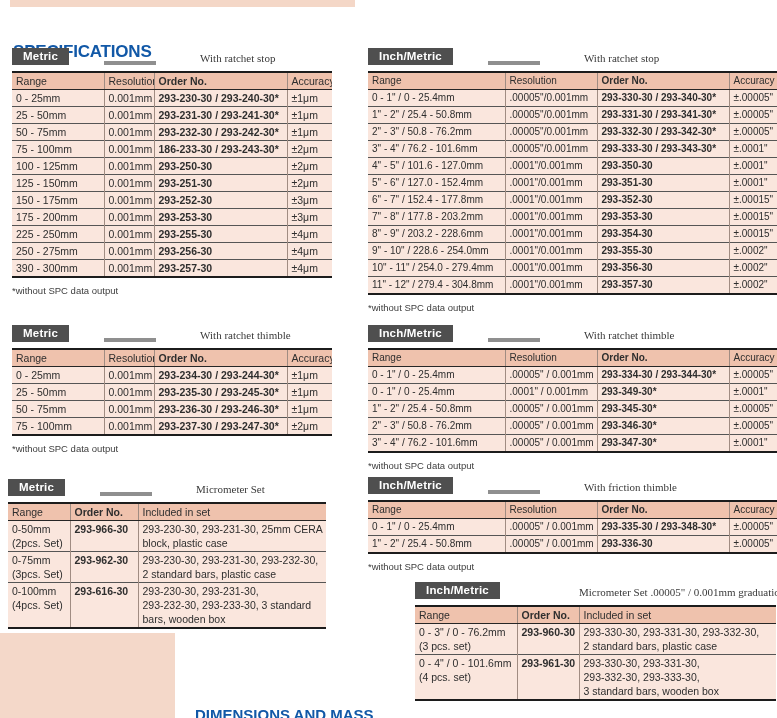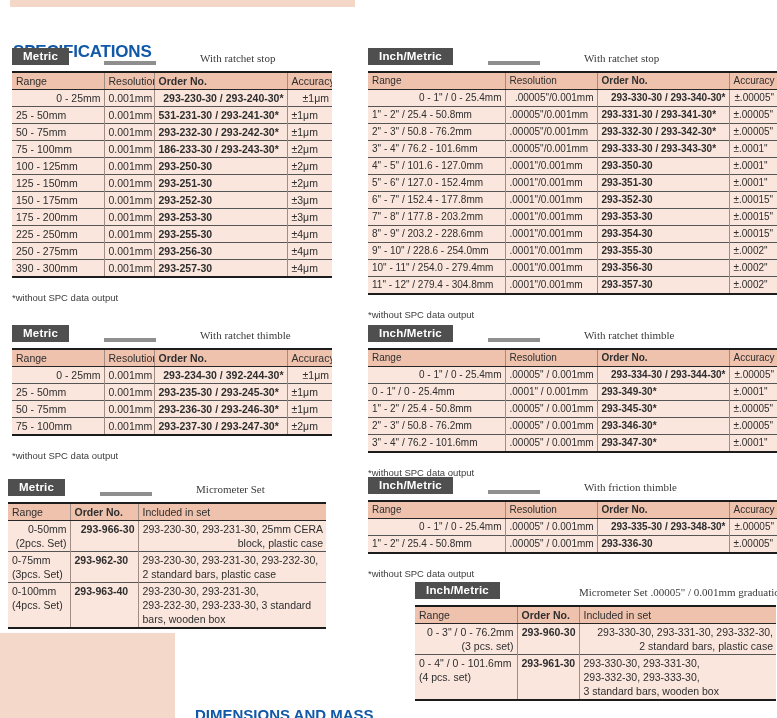--- a/index.html
+++ b/index.html
@@ -75,26 +75,26 @@
     white-space:pre-line;
     overflow:hidden;
   }
   th:first-child,td:first-child{border-left:none;}
   th{
     background:var(--hdr-bg);
     border-bottom:1.5px solid #262626;
     white-space:nowrap;
   }
   tbody td{border-top:1px solid var(--border-mid);}
-  tbody tr:first-child td{border-top:none;text-align:right;}
+  tbody tr:first-child td{border-top:none;}
   .spec tbody td{white-space:nowrap;height:17px;}
   .right th,.right td{font-size:10px;}
   td.bold,th.bold{font-weight:bold;}
   .footnote{
-    font-size:9.5px;color:#3d3d3d;margin-top:14px;
+    font-size:9.5px;color:#3d3d3d;margin-top:7px;
   }
   
   .pos-t0{left:12px;top:48px;width:320px;}
   .pos-t1{left:368px;top:48px;width:409px;}
   .pos-t2{left:12px;top:325px;width:320px;}
   .pos-t3{left:368px;top:325px;width:409px;}
   .pos-t4{left:8px;top:479px;width:318px;}
   .pos-t5{left:368px;top:477px;width:409px;}
   .pos-t6{left:415px;top:582px;width:361px;}
 </style>
@@ -131,21 +131,21 @@
       <tbody>
         <tr>
           <td>0 - 25mm</td>
           <td>0.001mm</td>
           <td class="bold">293-230-30 / 293-240-30*</td>
           <td>±1μm</td>
         </tr>
         <tr>
           <td>25 - 50mm</td>
           <td>0.001mm</td>
-          <td class="bold">531-231-30 / 293-241-30*</td>
+          <td class="bold">293-231-30 / 293-241-30*</td>
           <td>±1μm</td>
         </tr>
         <tr>
           <td>50 - 75mm</td>
           <td>0.001mm</td>
           <td class="bold">293-232-30 / 293-242-30*</td>
           <td>±1μm</td>
         </tr>
         <tr>
           <td>75 - 100mm</td>
@@ -321,21 +321,21 @@
           <th>Range</th>
           <th>Resolution</th>
           <th class="bold">Order No.</th>
           <th>Accuracy</th>
         </tr>
       </thead>
       <tbody>
         <tr>
           <td>0 - 25mm</td>
           <td>0.001mm</td>
-          <td class="bold">293-234-30 / 392-244-30*</td>
+          <td class="bold">293-234-30 / 293-244-30*</td>
           <td>±1μm</td>
         </tr>
         <tr>
           <td>25 - 50mm</td>
           <td>0.001mm</td>
           <td class="bold">293-235-30 / 293-245-30*</td>
           <td>±1μm</td>
         </tr>
         <tr>
           <td>50 - 75mm</td>
@@ -443,21 +443,21 @@
         </tr>
         <tr>
           <td>0-75mm
 (3pcs. Set)</td>
           <td class="bold">293-962-30</td>
           <td>293-230-30, 293-231-30, 293-232-30, 2 standard bars, plastic case</td>
         </tr>
         <tr>
           <td>0-100mm
 (4pcs. Set)</td>
-          <td class="bold">293-963-40</td>
+          <td class="bold">293-616-30</td>
           <td>293-230-30, 293-231-30,
 293-232-30, 293-233-30, 3 standard bars, wooden box</td>
         </tr>
       </tbody>
     </table>
 
 </section>
 
 <section class="tbl-block pos-t5 right">
   <div class="tab-row">

